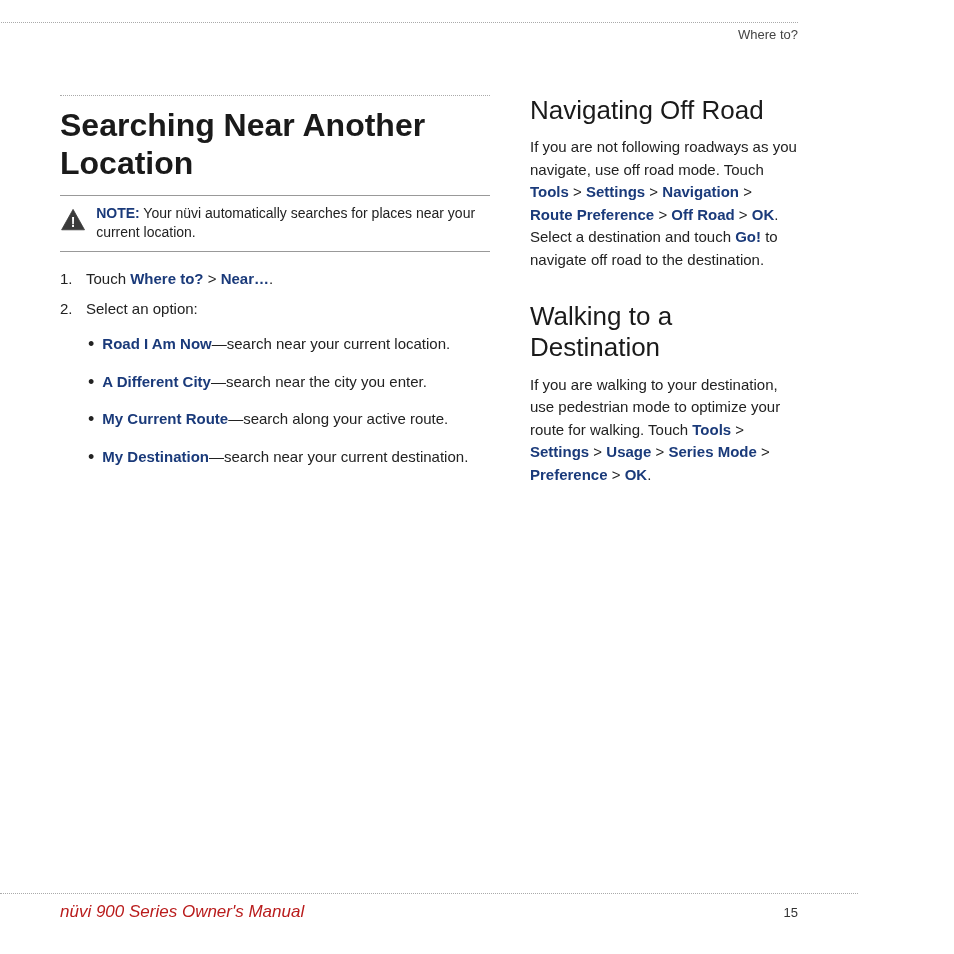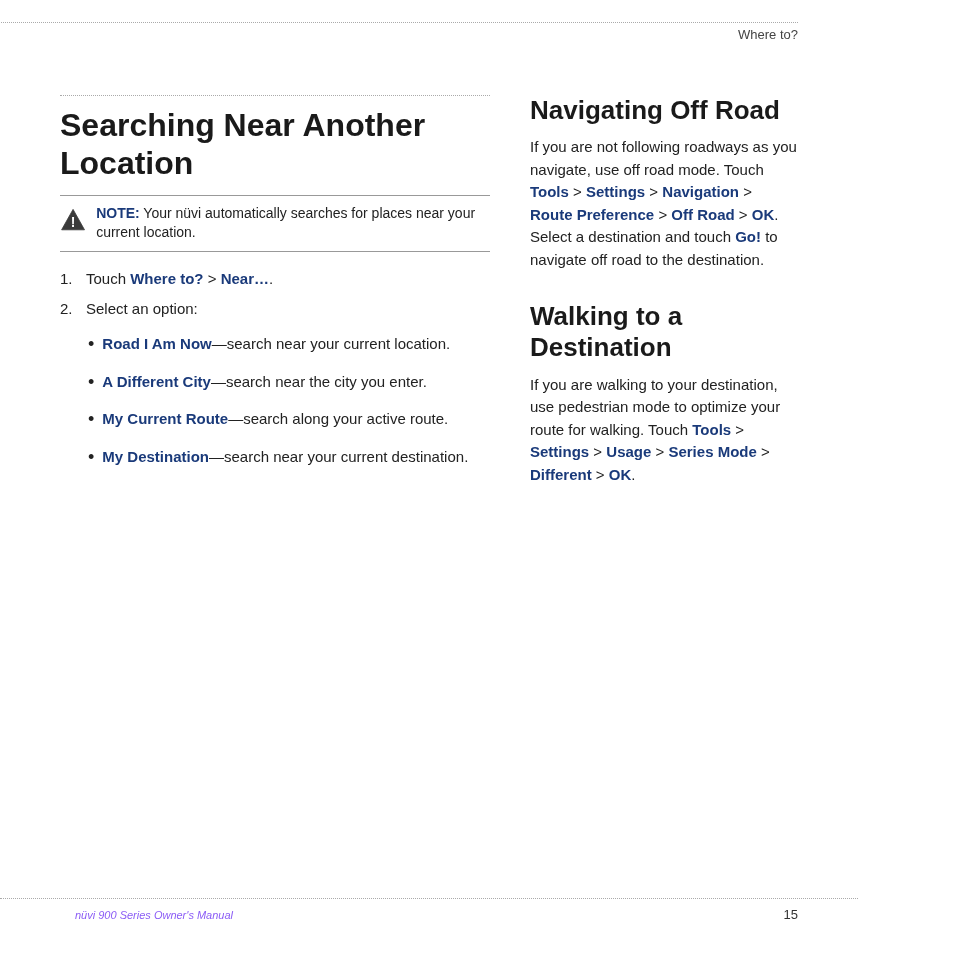--- a/index.html
+++ b/index.html
@@ -61,21 +61,21 @@
     .section-title {
       font-size: 32px;
       font-weight: bold;
       color: #1a1a1a;
       line-height: 1.2;
       margin-bottom: 12px;
     }
 
     .section-title-large {
       font-size: 26px;
-      font-weight: bold;
+      font-weight: normal;
       color: #1a1a1a;
       line-height: 1.2;
       margin-bottom: 10px;
     }
 
     
     .note-box {
       border-top: 1px solid #999;
       border-bottom: 1px solid #999;
       padding: 8px 0 8px 0;
@@ -158,24 +158,23 @@
       right: 0;
       display: flex;
       justify-content: space-between;
       align-items: center;
       padding: 0 60px;
       border-top: 1px dotted #aaa;
       padding-top: 8px;
     }
 
     .footer-left {
-      font-size: 11px;
+      font-size: 17px;
       font-style: italic;
-      color: #8b5cf6;
-      margin-left: 15px;
+      color: #b91c1c;
     }
 
     .footer-right {
       font-size: 13px;
       color: #333;
     }
 
     
     .warning-triangle {
       width: 32px;
@@ -244,21 +243,21 @@
       <div class="right-section">
         <h2 class="section-title-large">Navigating Off Road</h2>
         <p>
           If you are not following roadways as you navigate, use off road mode. Touch <span class="kw">Tools</span> &gt; <span class="kw">Settings</span> &gt; <span class="kw">Navigation</span> &gt; <span class="kw">Route Preference</span> &gt; <span class="kw">Off Road</span> &gt; <span class="kw">OK</span>. Select a destination and touch <span class="kw">Go!</span> to navigate off road to the destination.
         </p>
       </div>
 
       <div class="right-section">
         <h2 class="section-title-large">Walking to a Destination</h2>
         <p>
-          If you are walking to your destination, use pedestrian mode to optimize your route for walking. Touch <span class="kw">Tools</span> &gt; <span class="kw">Settings</span> &gt; <span class="kw">Usage</span> &gt; <span class="kw">Series Mode</span> &gt; <span class="kw">Different</span> &gt; <span class="kw">OK</span>.
+          If you are walking to your destination, use pedestrian mode to optimize your route for walking. Touch <span class="kw">Tools</span> &gt; <span class="kw">Settings</span> &gt; <span class="kw">Usage</span> &gt; <span class="kw">Series Mode</span> &gt; <span class="kw">Preference</span> &gt; <span class="kw">OK</span>.
         </p>
       </div>
 
     </div>
   </div>
 
   <div class="page-footer">
     <span class="footer-left">nüvi 900 Series Owner's Manual</span>
     <span class="footer-right">15</span>
   </div>

